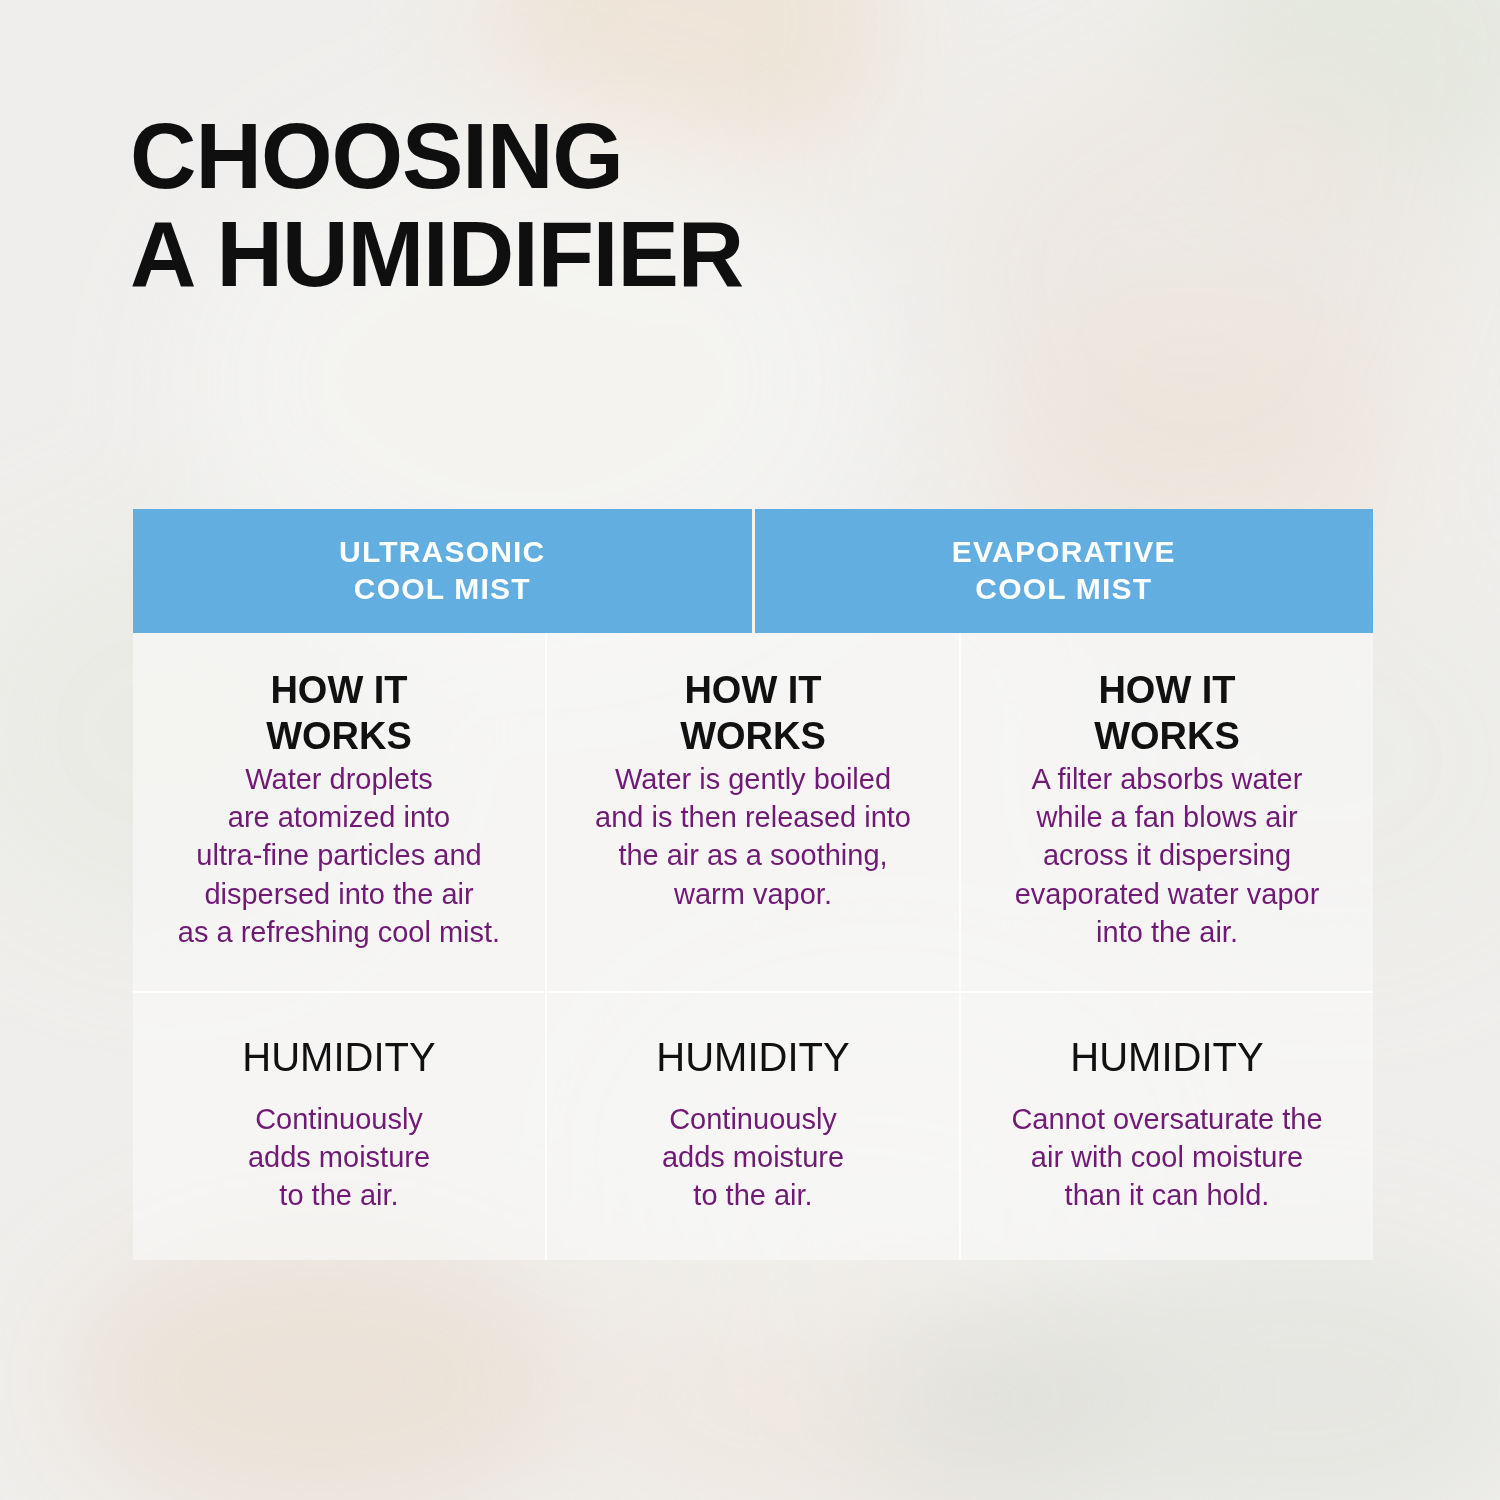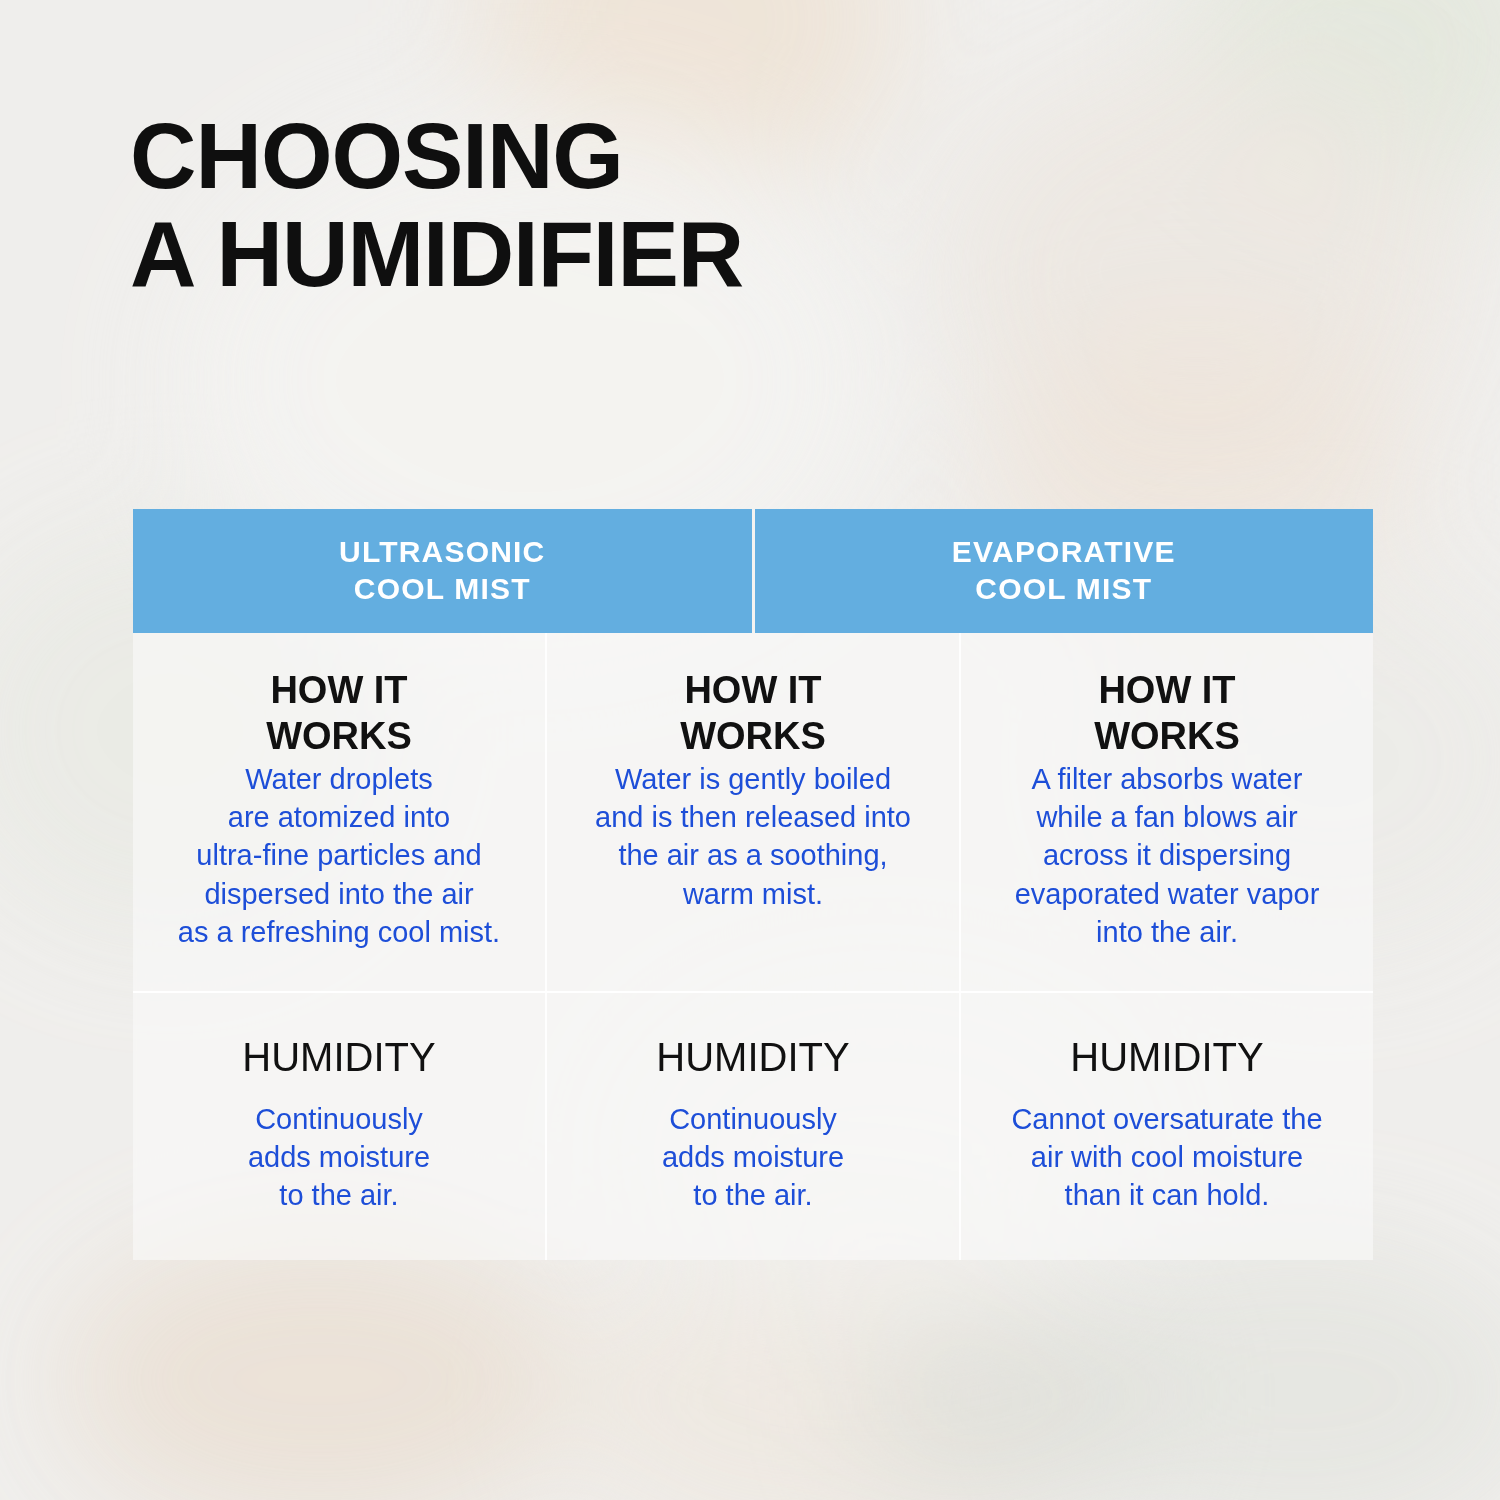--- a/index.html
+++ b/index.html
@@ -117,21 +117,21 @@
   .cell-title {
     font-size: 38px;
     font-weight: 700;
     color: #111;
     line-height: 1.22;
     white-space: pre-line;
   }
   .cell-body {
     font-size: 29px;
     line-height: 1.32;
-    color: #1d4ed8;
+    color: #701a75;
     white-space: pre-line;
   }
   .row2 .cell { padding-top: 40px; padding-bottom: 45px; }
   .row2 .cell-title { font-weight: 400; font-size: 40px; margin-bottom: 18px; }
 </style>
 </head>
 <body>
 
 <div class="page">
 
@@ -172,21 +172,21 @@
 ultra-fine particles and
 dispersed into the air
 as a refreshing cool mist.</div>
       </div>
       <div class="cell">
         <div class="cell-title">HOW IT
 WORKS</div>
         <div class="cell-body">Water is gently boiled
 and is then released into
 the air as a soothing,
-warm mist.</div>
+warm vapor.</div>
       </div>
       <div class="cell">
         <div class="cell-title">HOW IT
 WORKS</div>
         <div class="cell-body">A filter absorbs water
 while a fan blows air
 across it dispersing
 evaporated water vapor
 into the air.</div>
       </div>

